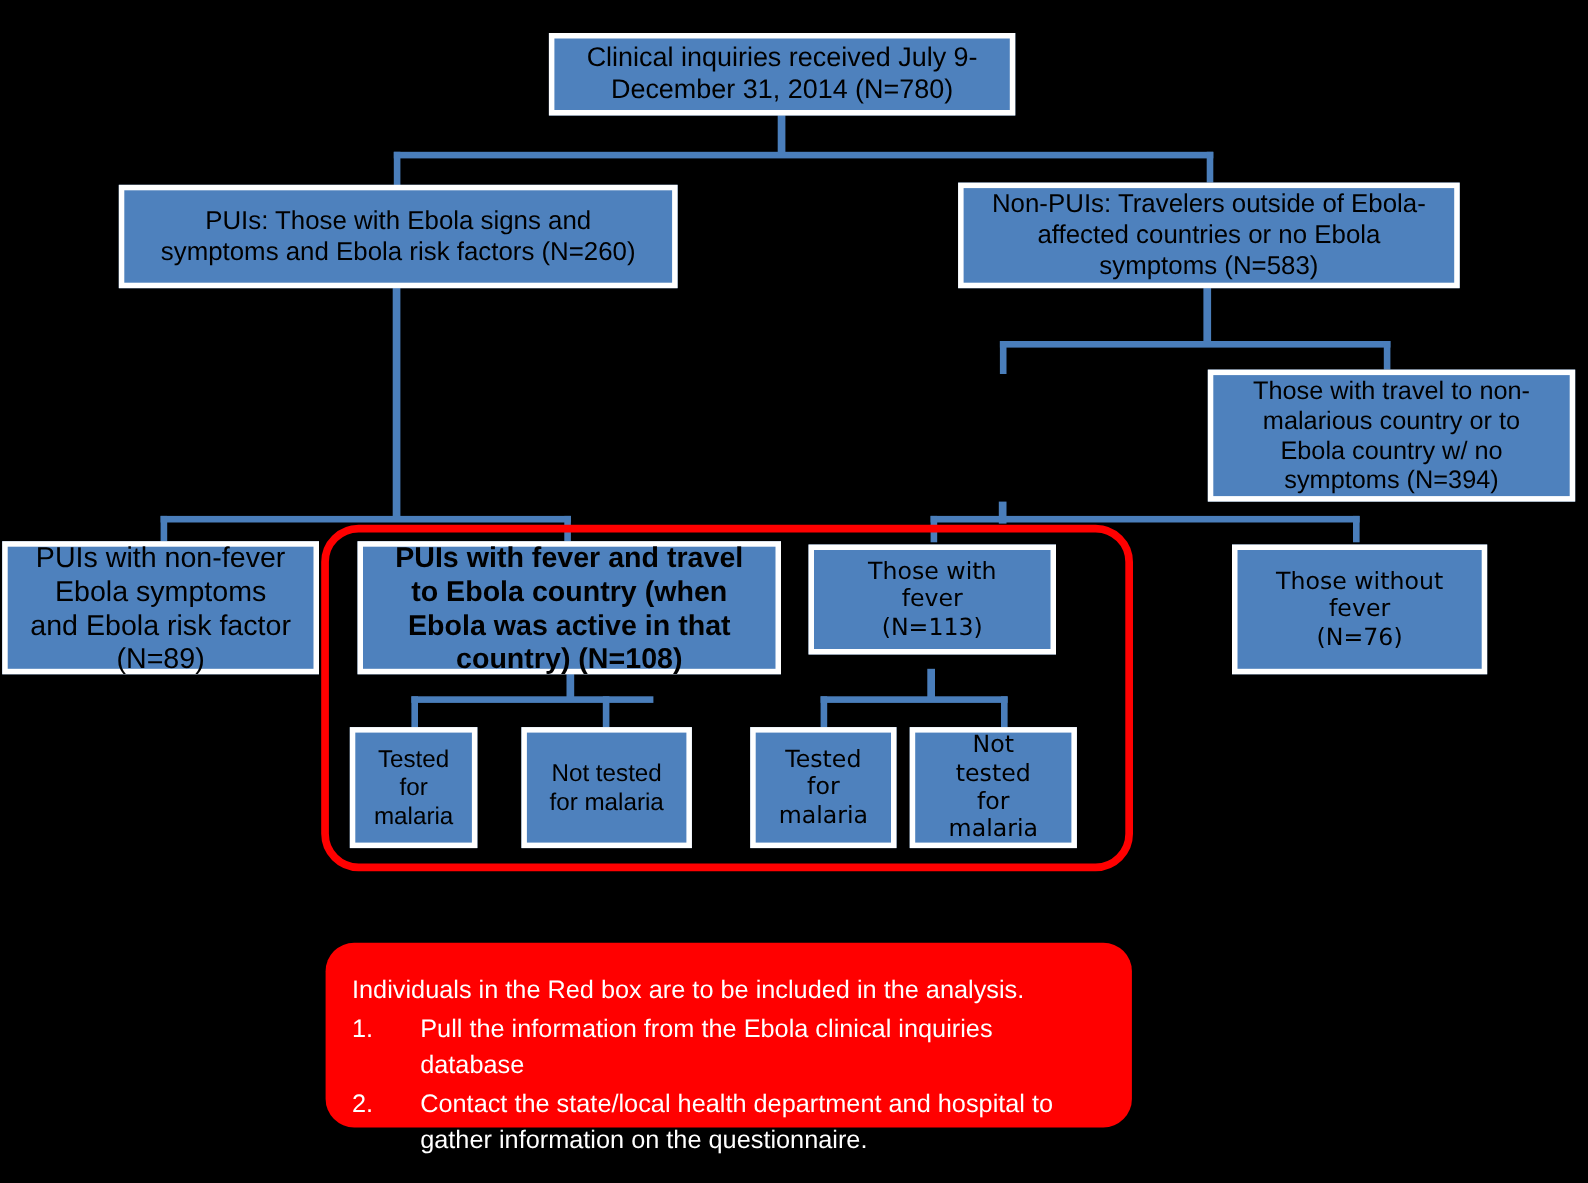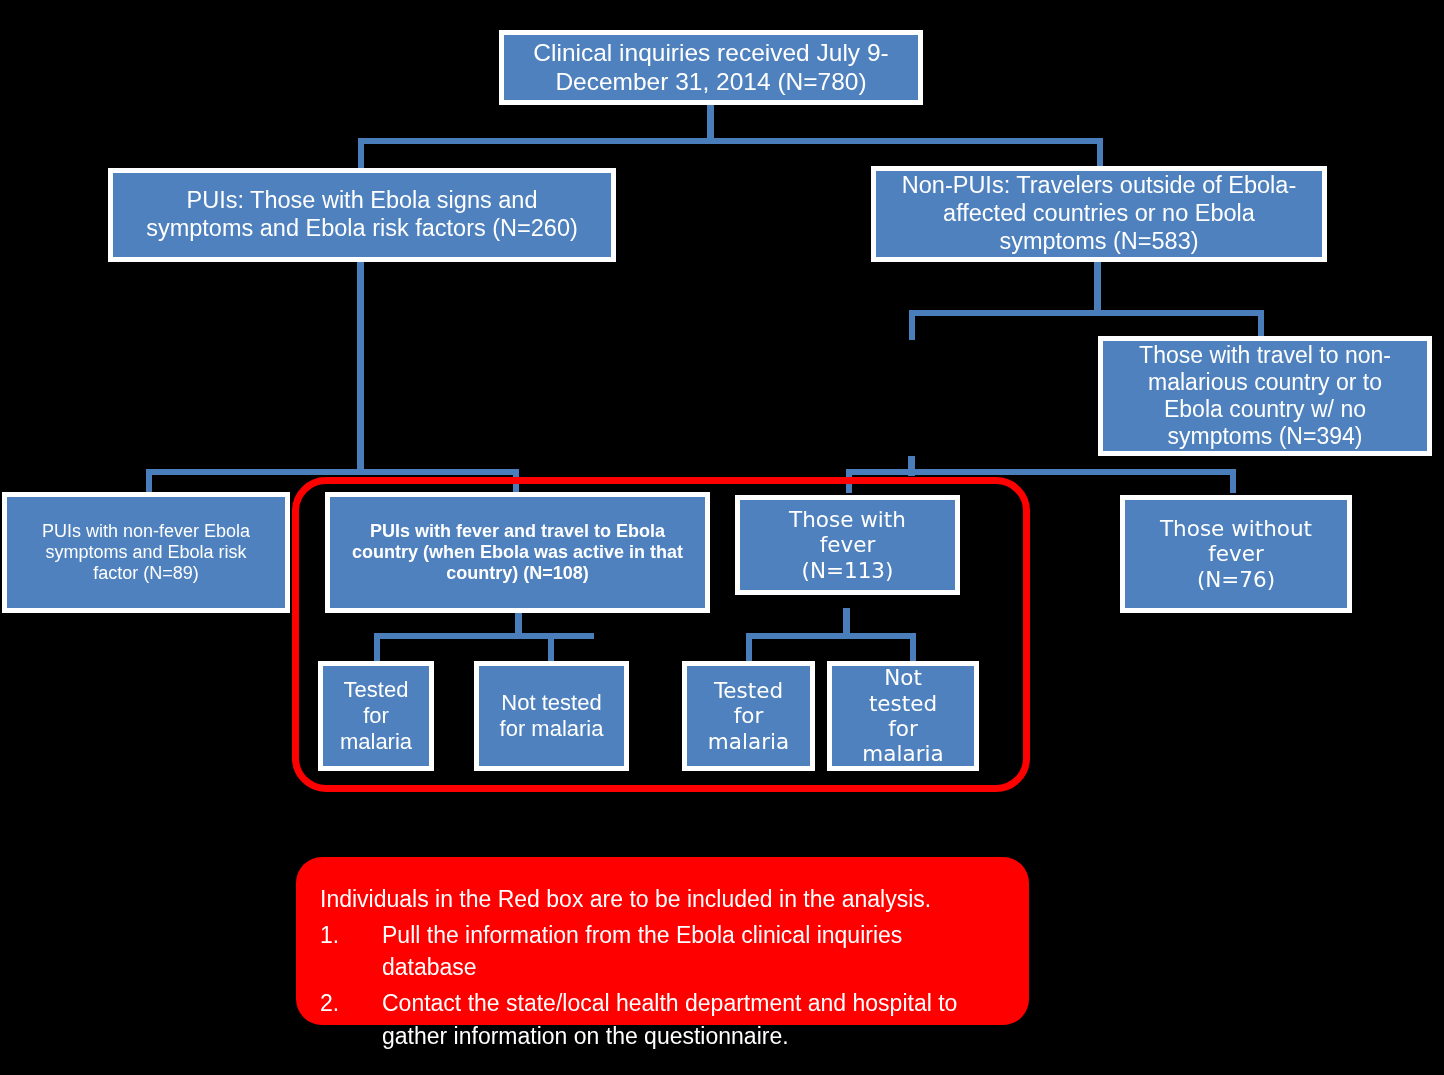--- a/index.html
+++ b/index.html
@@ -20,30 +20,30 @@
     background: #4A7EBB;
   }
   .node {
     position: absolute;
     box-sizing: border-box;
     background: #4E81BD;
     border: 5px solid #FFFFFF;
     display: flex;
     align-items: center;
     justify-content: center;
-    color: #ffffff;
+    color: #000000;
     text-align: center;
     line-height: 1.18;
     white-space: pre-line;
     padding: 2px 18px;
   }
   .node.f-root   { font-size: 24.5px; }
   .node.f-lvl2   { font-size: 23.5px; }
   .node.f-lvl3   { font-size: 23px; }
-  .node.f-lvl4   { font-size: 18px; }
+  .node.f-lvl4   { font-size: 26px; }
   .node.f-leaf   { font-size: 22px; }
   .node.alt-font { font-family: "DejaVu Sans", sans-serif; font-size: 21.5px; }
   .redbox {
     position: absolute;
     box-sizing: border-box;
     border: 7px solid #FF0000;
     border-radius: 34px;
     background: transparent;
     pointer-events: none;
   }

